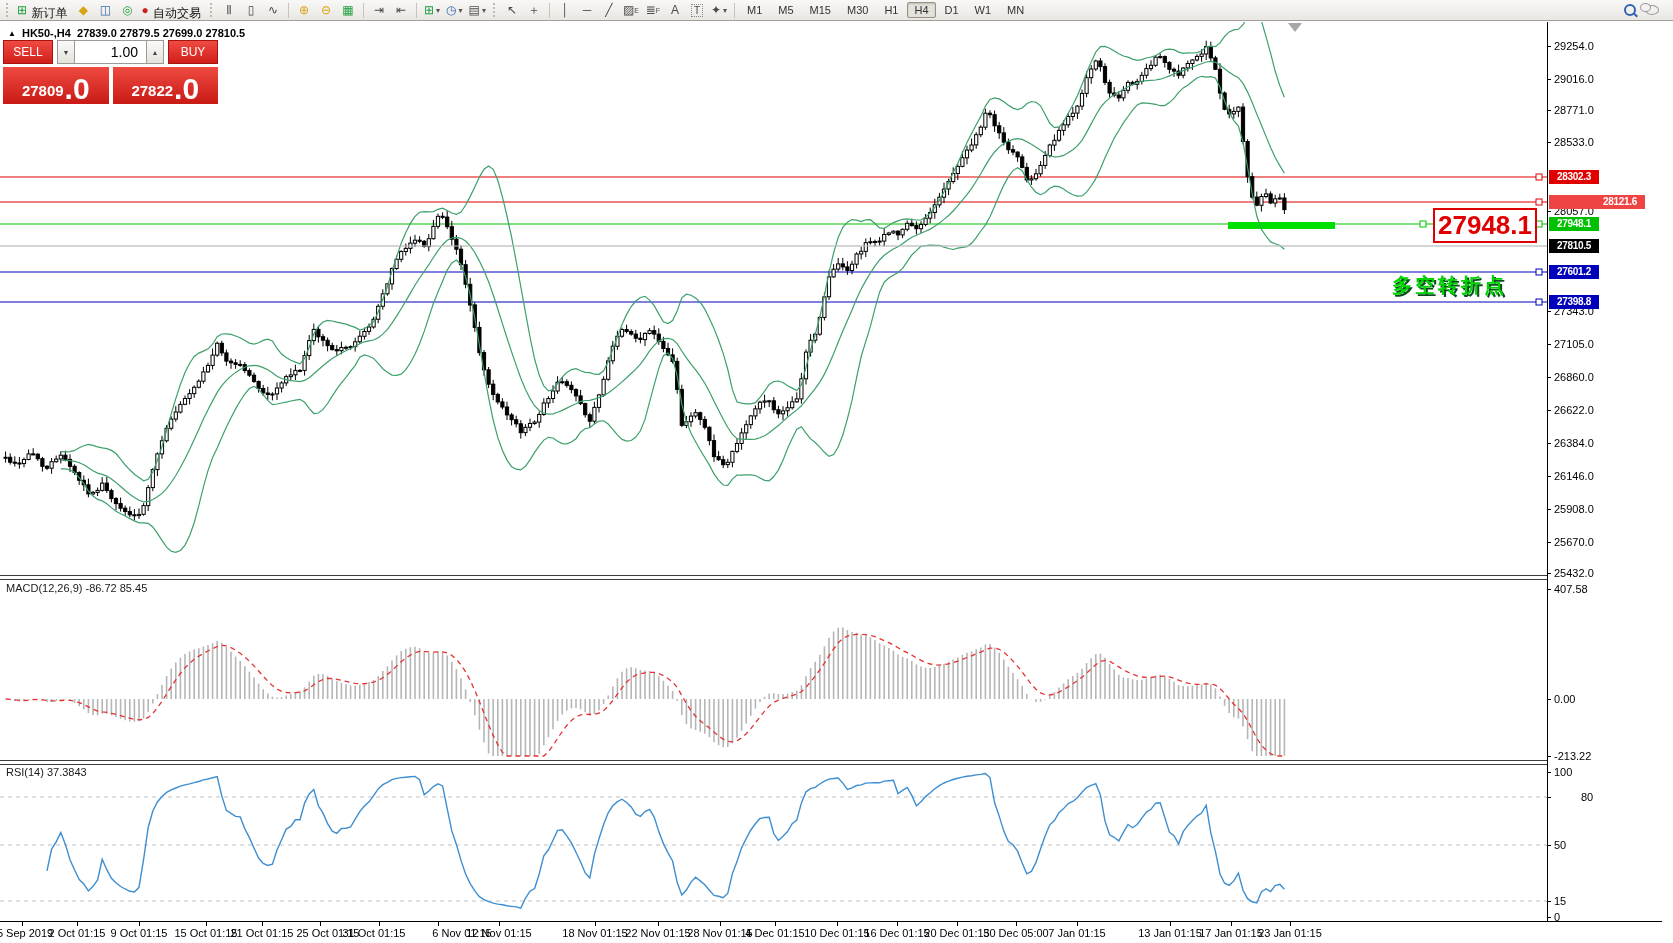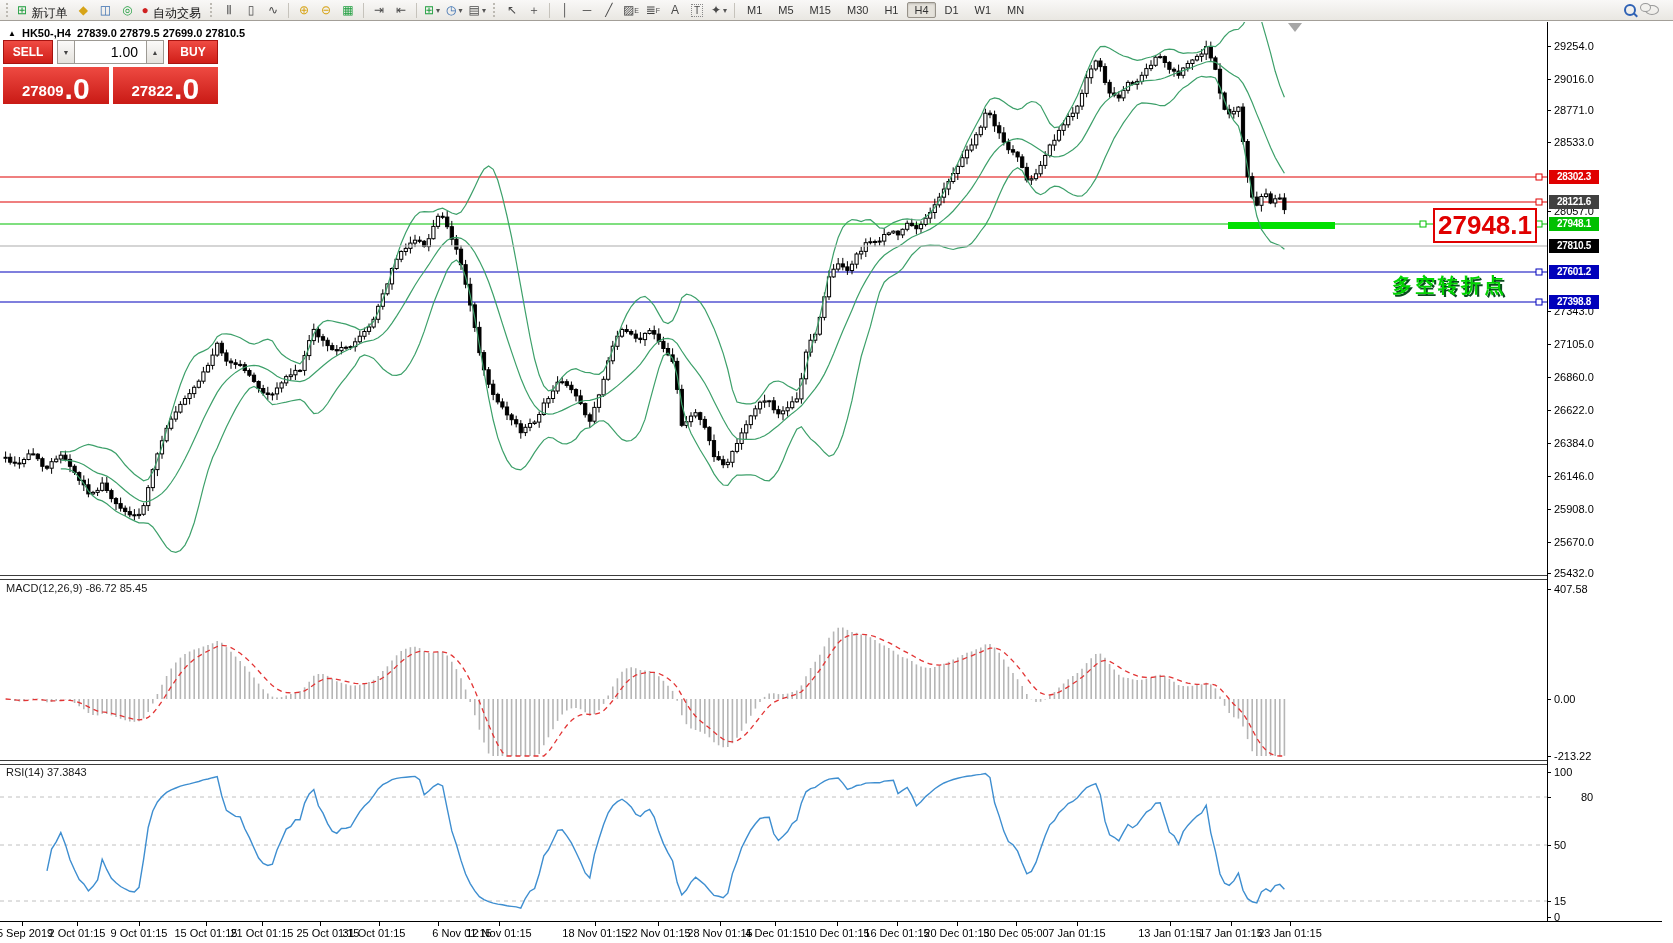--- a/index.html
+++ b/index.html
@@ -42,21 +42,21 @@
   .shift-marker{position:absolute;left:1288px;top:23px;width:0;height:0;
     border-left:7px solid transparent;border-right:7px solid transparent;border-top:9px solid #a6a6a6}
   
   .price-tag{position:absolute;left:1433px;top:208px;width:100px;height:31px;border:2px solid #e00000;
     background:#fff;color:#e00000;font-size:26px;font-weight:bold;text-align:center;line-height:30px}
   .cn-note{position:absolute;left:1392px;top:272px;font-size:20px;font-weight:bold;color:#00d400;
     text-shadow:2px 2px 0 #0a4d1e;letter-spacing:3px;white-space:nowrap}
   
   .tw{position:absolute;left:3px;top:40px;width:215px}
   .tw-row1{display:flex;height:24px}
-  .tw-btn{background:linear-gradient(#ef4b43,#d01e18);color:#fff;font-size:12px;font-weight:bold;
+  .tw-btn{background:linear-gradient(#ef4b43,#d01e18);color:#fff;font-size:12px;font-weight:normal;
     border:1px solid #a71310;display:flex;align-items:center;justify-content:center;flex:0 0 50px;box-sizing:border-box}
   .tw-spin{flex:0 0 18px;background:linear-gradient(#fbfaf9,#e4e2dd);border:1px solid #9d9a94;color:#444;
     font-size:7px;display:flex;align-items:center;justify-content:center;box-sizing:border-box}
   .tw-vol{flex:1;border:1px solid #9d9a94;border-left:none;border-right:none;font-size:14px;text-align:right;
     padding-right:8px;box-sizing:border-box;min-width:0;font-family:"Liberation Sans",sans-serif}
   .tw-row2{display:flex;margin-top:3px;height:37px}
   .tw-price{flex:1;background:linear-gradient(#ee4a42,#c91a15);color:#fff;display:flex;align-items:flex-end;
     justify-content:center;padding-bottom:1px}
   .tw-price + .tw-price{margin-left:4px}
   .tw-price .main{font-size:15px;font-weight:bold;line-height:24px}
@@ -1114,21 +1114,21 @@
     <div class="ytick" style="top: 767px;">100</div>
     <div class="ytickmark" style="top: 797px;"></div>
     <div class="ytick" style="top: 792px; margin-left: 27px;">80</div>
     <div class="ytickmark" style="top: 845px;"></div>
     <div class="ytick" style="top: 840px;">50</div>
     <div class="ytickmark" style="top: 901px;"></div>
     <div class="ytick" style="top: 896px;">15</div>
     <div class="ytickmark" style="top: 917px;"></div>
     <div class="ytick" style="top: 912px;">0</div>
     <div class="ylabel" style="top: 170px; background: rgb(224, 0, 0);">28302.3</div>
-    <div class="ylabel" style="top: 195px; background: #404040;">28121.6</div>
+    <div class="ylabel" style="top: 195px; background: #ef4444; padding-left: 46px;">28121.6</div>
     <div class="ylabel" style="top: 217px; background: rgb(0, 192, 0);">27948.1</div>
     <div class="ylabel" style="top: 239px; background: rgb(0, 0, 0);">27810.5</div>
     <div class="ylabel" style="top: 265px; background: rgb(0, 0, 187);">27601.2</div>
     <div class="ylabel" style="top: 295px; background: rgb(0, 0, 187);">27398.8</div>
   </div>
 <div id="xaxis">
     <div class="xtickmark" style="left: 22px;"></div>
     <div class="xtick" style="left: 22px;">25 Sep 2019</div>
     <div class="xtickmark" style="left: 77px;"></div>
     <div class="xtick" style="left: 77px;">2 Oct 01:15</div>

